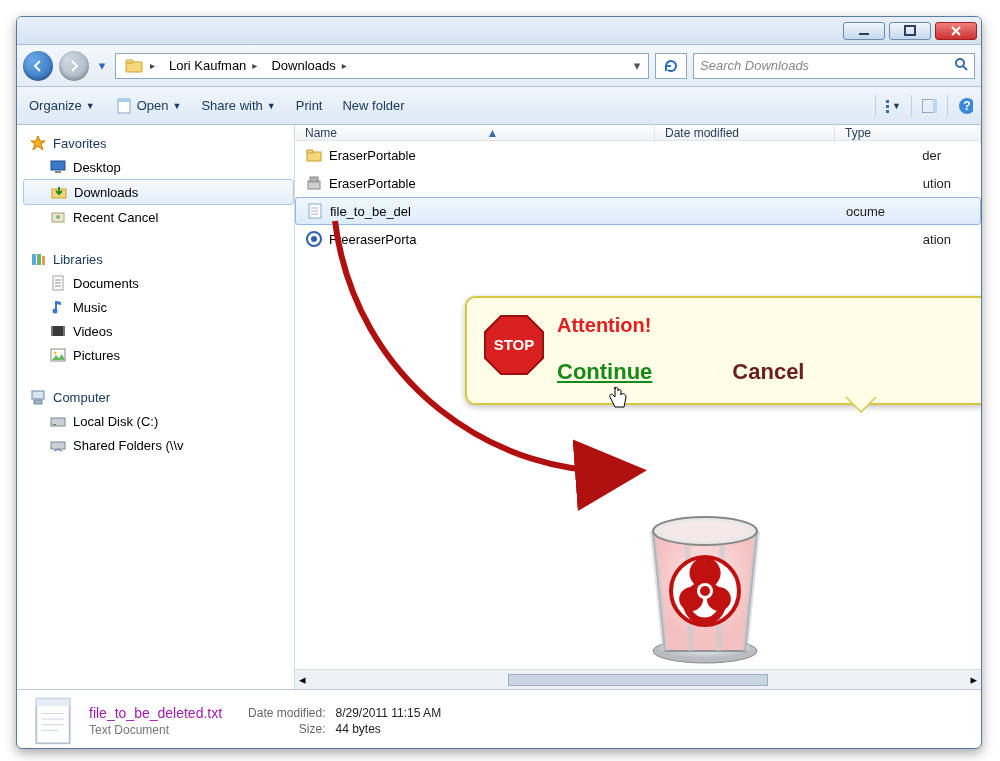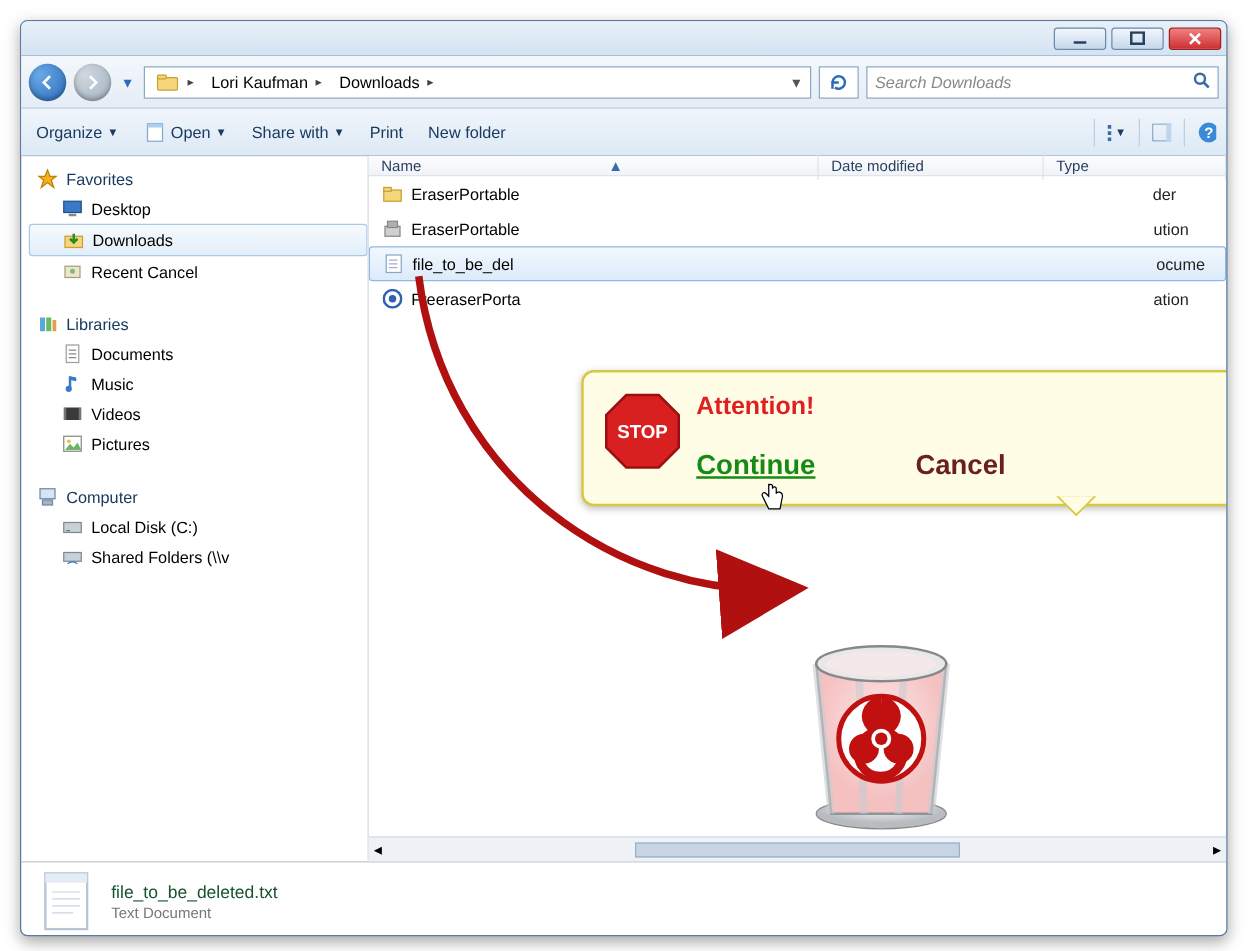--- a/index.html
+++ b/index.html
@@ -127,21 +127,21 @@
     height:20px; background:#eef2f6; border-top:1px solid #d4dce6;
     display:flex; align-items:center; padding:0 4px;
   }
   .hscroll .thumb{ width:260px; height:12px; background:#c8d4e2; border:1px solid #9ab0c8; margin:0 auto;}
 
   .details {
     height:62px; padding:6px 12px; display:flex; align-items:center; gap:12px; color:#555;
   }
   .details .bigicon{ width:48px; height:52px; }
   .details .meta{ display:grid; grid-template-columns:auto auto; column-gap:10px; row-gap:2px; font-size:12px;}
-  .details .fname{ grid-column:1; color:#14532d; font-size:14px;}
+  .details .fname{ grid-column:1; color:#a21caf; font-size:14px;}
   .details .flabel{ color:#666; text-align:right;}
   .details .fval{ color:#222;}
 
   
   .ico { display:inline-flex; width:18px; height:18px; align-items:center; justify-content:center; }
 
   
   .arrow-svg { position:absolute; top:60px; left:20px; pointer-events:none; }
 
   
@@ -470,21 +470,21 @@
                 <svg width="14" height="16">
                   <rect x="1" y="1" width="12" height="14" fill="#fff" stroke="#88a8c8"></rect>
                   <line x1="3" y1="5" x2="10" y2="5" stroke="#aac"></line>
                   <line x1="3" y1="8" x2="10" y2="8" stroke="#aac"></line>
                   <line x1="3" y1="11" x2="10" y2="11" stroke="#aac"></line>
                 </svg>
               </span>
             <span>file_to_be_del</span>
           </div>
           <div class="cell-date"></div>
-          <div class="cell-type" style="text-align:right; padding-right:16px;">ocume</div>
+          <div class="cell-type" style="padding-right:27px;">ocume</div>
         </div>
         <div class="row">
           <div class="cell-name">
             <span class="ico">
                 <svg width="16" height="16">
                   <circle cx="8" cy="8" r="7" fill="#fff" stroke="#3060b0" stroke-width="2"></circle>
                   <circle cx="8" cy="8" r="3" fill="#3060b0"></circle>
                 </svg>
               </span>
             <span>FreeraserPorta</span>
@@ -568,15 +568,21 @@
       <line x1="12" y1="26" x2="36" y2="26" stroke="#c8d4e2"></line>
       <line x1="12" y1="32" x2="36" y2="32" stroke="#c8d4e2"></line>
       <line x1="12" y1="38" x2="30" y2="38" stroke="#c8d4e2"></line>
     </svg>
     <div class="meta">
       <span class="fname">file_to_be_deleted.txt</span>
       <span></span>
       <span style="color:#777;">Text Document</span>
       <span></span>
     </div>
+    <div class="meta" style="margin-left:4px;">
+      <span class="flabel">Date modified:</span>
+      <span class="fval">8/29/2011 11:15 AM</span>
+      <span class="flabel">Size:</span>
+      <span class="fval">44 bytes</span>
+    </div>
   </div>
 
 </div>
 
 </body></html>

